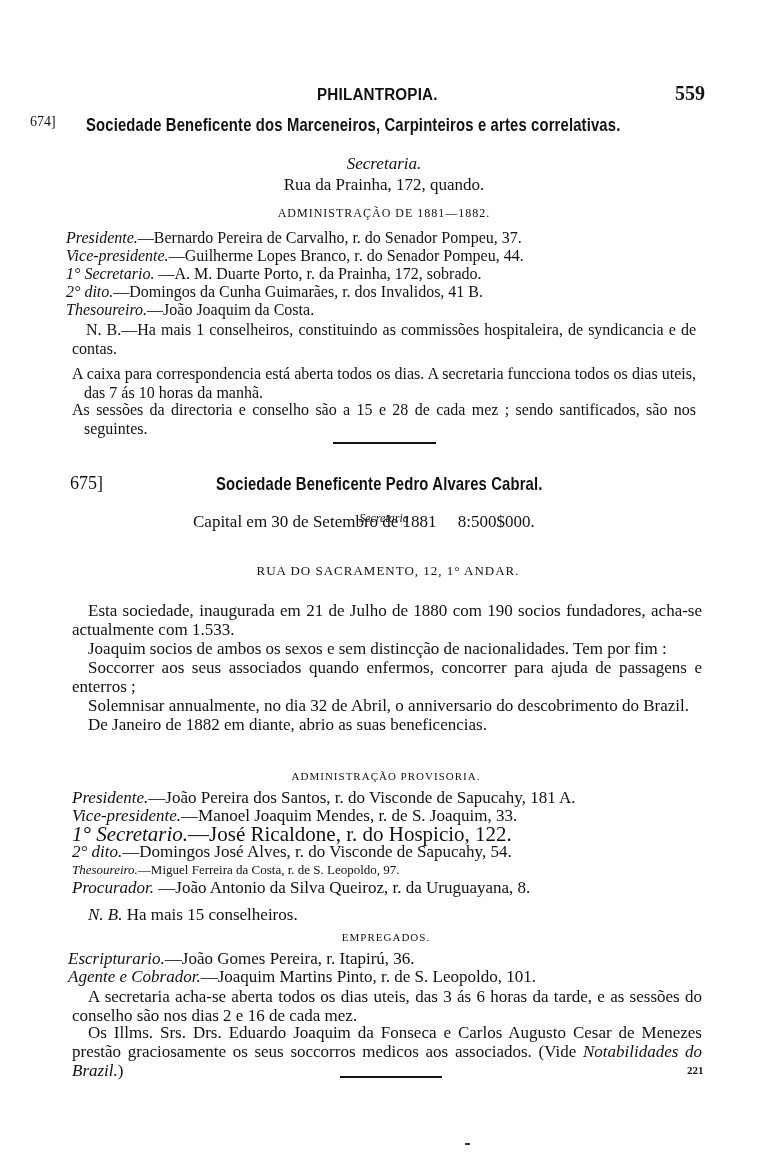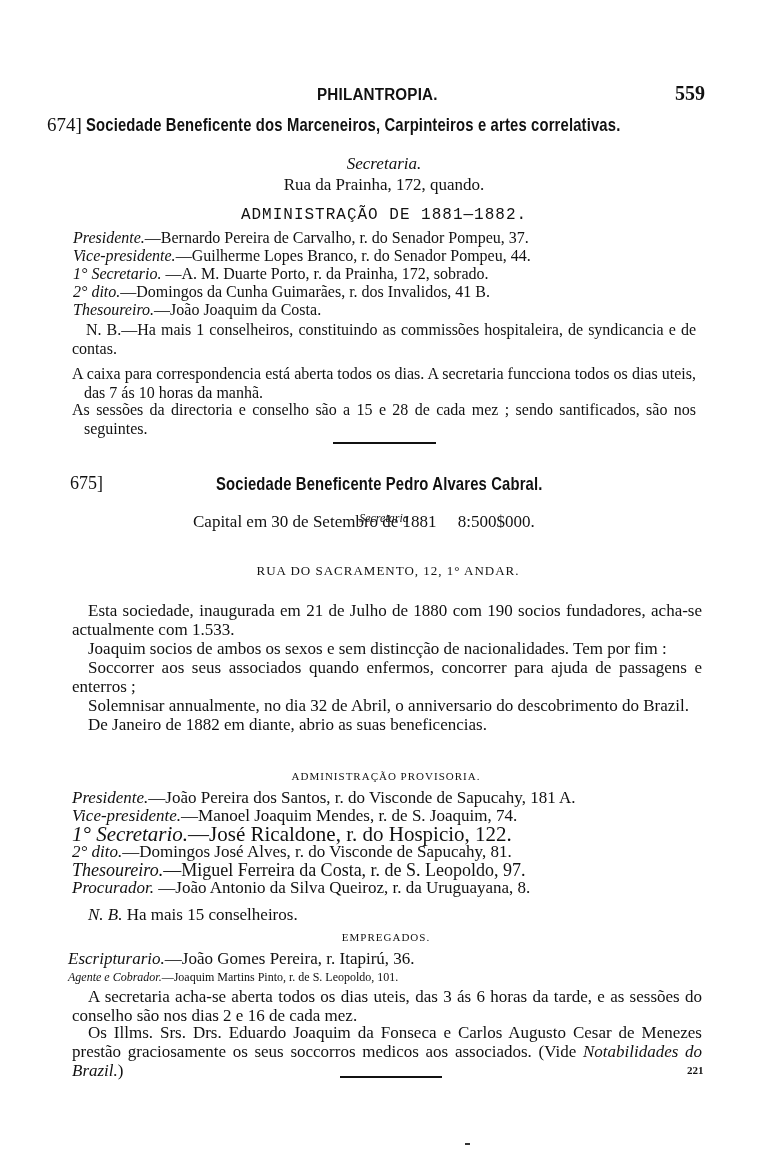--- a/index.html
+++ b/index.html
@@ -14,29 +14,29 @@
   .para { font-family: "Liberation Serif", serif; font-size: 16px; line-height: 19px; text-align: justify; }
   .para2 { font-family: "Liberation Serif", serif; font-size: 17px; line-height: 19px; text-align: justify; }
   .rule { height: 2px; background: #111; }
 </style>
 </head>
 <body>
 
 <div class="abs cond" style="top:86px; left:317px; font-size:16px; transform:scaleX(0.95);">PHILANTROPIA.</div>
 <div class="abs serif" style="top:82px; left:675px; font-size:20px; font-weight:bold;">559</div>
 
-<div class="abs serif" style="top:114px; left:47px; font-size:19px;">674]</div>
+<div class="abs serif" style="top:114px; left:30px; font-size:14px;">674]</div>
 <div class="abs cond" style="top:114px; left:86px; font-size:19px;">Sociedade Beneficente dos Marceneiros, Carpinteiros e artes correlativas.</div>
 
 <div class="abs center serif it" style="top:154px; font-size:17px;">Secretaria.</div>
 <div class="abs center serif" style="top:175px; font-size:17px;">Rua da Prainha, 172, quando.</div>
 
-<div class="abs center serif sc" style="top:206px; font-size:16px;font-family:Liberation Mono, monospace;">ADMINISTRAÇÃO DE 1881—1882.</div>
+<div class="abs center serif sc" style="top:206px; font-size:12px;">ADMINISTRAÇÃO DE 1881—1882.</div>
 
-<div class="abs" style="top:229px; left:73px; width:640px;">
+<div class="abs" style="top:229px; left:66px; width:640px;">
   <div class="line"><span class="it">Presidente.</span><span>—Bernardo Pereira de Carvalho, r. do Senador Pompeu, 37.</span></div>
   <div class="line"><span class="it">Vice-presidente.</span><span>—Guilherme Lopes Branco, r. do Senador Pompeu, 44.</span></div>
   <div class="line"><span class="it">1° Secretario.</span><span> —A. M. Duarte Porto, r.  da Prainha, 172, sobrado.</span></div>
   <div class="line"><span class="it">2° dito.</span><span>—Domingos da Cunha Guimarães, r. dos Invalidos, 41 B.</span></div>
   <div class="line"><span class="it">Thesoureiro.</span><span>—João Joaquim da Costa.</span></div>
 </div>
 
 <div class="abs para" style="top:320px; left:72px; width:624px; text-indent:14px;">N. B.—Ha mais 1 conselheiros, constituindo as commissões hospitaleira, de syndicancia e de contas.</div>
 <div class="abs para" style="top:364px; left:72px; width:624px; padding-left:12px; text-indent:-12px; box-sizing:border-box;">A caixa para correspondencia está aberta todos os dias.  A secretaria funcciona todos os dias uteis, das 7 ás 10 horas da manhã.</div>
 <div class="abs para" style="top:400px; left:72px; width:624px; padding-left:12px; text-indent:-12px; box-sizing:border-box;">As sessões da directoria e conselho são a 15 e 28 de cada mez ; sendo santificados, são nos seguintes.</div>
@@ -56,36 +56,36 @@
   <div class="para2" style="text-indent:16px;">Joaquim socios de ambos os sexos e sem distincção de nacionalidades.  Tem por fim :</div>
   <div class="para2" style="text-indent:16px;">Soccorrer aos seus associados quando enfermos, concorrer para ajuda de passagens e enterros ;</div>
   <div class="para2" style="text-indent:16px;">Solemnisar annualmente, no dia 32 de Abril, o anniversario do descobrimento do Brazil.</div>
   <div class="para2" style="text-indent:16px;">De Janeiro de 1882 em diante, abrio as suas beneficencias.</div>
 </div>
 
 <div class="abs center serif sc" style="top:770px; font-size:11px; left:4px;">ADMINISTRAÇÃO PROVISORIA.</div>
 
 <div class="abs" style="top:789px; left:72px; width:640px;">
   <div class="line" style="font-size:17px;"><span class="it">Presidente.</span><span>—João Pereira dos Santos, r. do Visconde de Sapucahy, 181 A.</span></div>
-  <div class="line" style="font-size:17px;"><span class="it">Vice-presidente.</span><span>—Manoel Joaquim Mendes, r. de S. Joaquim, 74.</span></div>
+  <div class="line" style="font-size:17px;"><span class="it">Vice-presidente.</span><span>—Manoel Joaquim Mendes, r. de S. Joaquim, 33.</span></div>
   <div class="line" style="font-size:21px;"><span class="it">1° Secretario.</span><span>—José Ricaldone, r. do Hospicio, 122.</span></div>
-  <div class="line" style="font-size:17px;"><span class="it">2° dito.</span><span>—Domingos José Alves, r. do Visconde de Sapucahy, 81.</span></div>
-  <div class="line" style="font-size:18px;"><span class="it">Thesoureiro.</span><span>—Miguel Ferreira da Costa, r. de S. Leopoldo, 97.</span></div>
+  <div class="line" style="font-size:17px;"><span class="it">2° dito.</span><span>—Domingos José Alves, r. do Visconde de Sapucahy, 54.</span></div>
+  <div class="line" style="font-size:13px;"><span class="it">Thesoureiro.</span><span>—Miguel Ferreira da Costa, r. de S. Leopoldo, 97.</span></div>
   <div class="line" style="font-size:17px;"><span class="it">Procurador.</span><span> —João Antonio da Silva Queiroz, r. da Uruguayana, 8.</span></div>
 </div>
 
 <div class="abs line" style="top:906px; left:88px; font-size:17px;">
   <span class="it">N. B.</span><span> Ha mais 15 conselheiros.</span>
 </div>
 
 <div class="abs center serif sc" style="top:931px; font-size:11px; left:4px;">EMPREGADOS.</div>
 
 <div class="abs" style="top:950px; left:68px; width:640px;">
   <div class="line" style="font-size:17px;"><span class="it">Escripturario.</span><span>—João Gomes Pereira, r. Itapirú, 36.</span></div>
-  <div class="line" style="font-size:12px;"><span class="it">Agente e Cobrador.</span><span>—Joaquim Martins Pinto, r. de S. Leopoldo, 101.</span></div>
+  <div class="line" style="font-size:17px;"><span class="it">Agente e Cobrador.</span><span>—Joaquim Martins Pinto, r. de S. Leopoldo, 101.</span></div>
 </div>
 
 <div class="abs para2" style="top:987px; left:72px; width:630px; text-indent:16px;">A secretaria acha-se aberta todos os dias uteis, das 3 ás 6 horas da tarde, e as sessões do conselho são nos dias 2 e 16 de cada mez.</div>
 
 <div class="abs para2" style="top:1023px; left:72px; width:630px; text-indent:16px;">
   <span>Os Illms. Srs. Drs. Eduardo Joaquim da Fonseca e Carlos Augusto Cesar de Menezes prestão graciosamente os seus soccorros medicos aos associados. (Vide</span>
   <span class="it">Notabilidades do Brazil.</span><span>)</span>
 </div>
 
 <div class="abs serif" style="top:1064px; left:687px; font-size:11px; font-weight:bold;">221</div>

